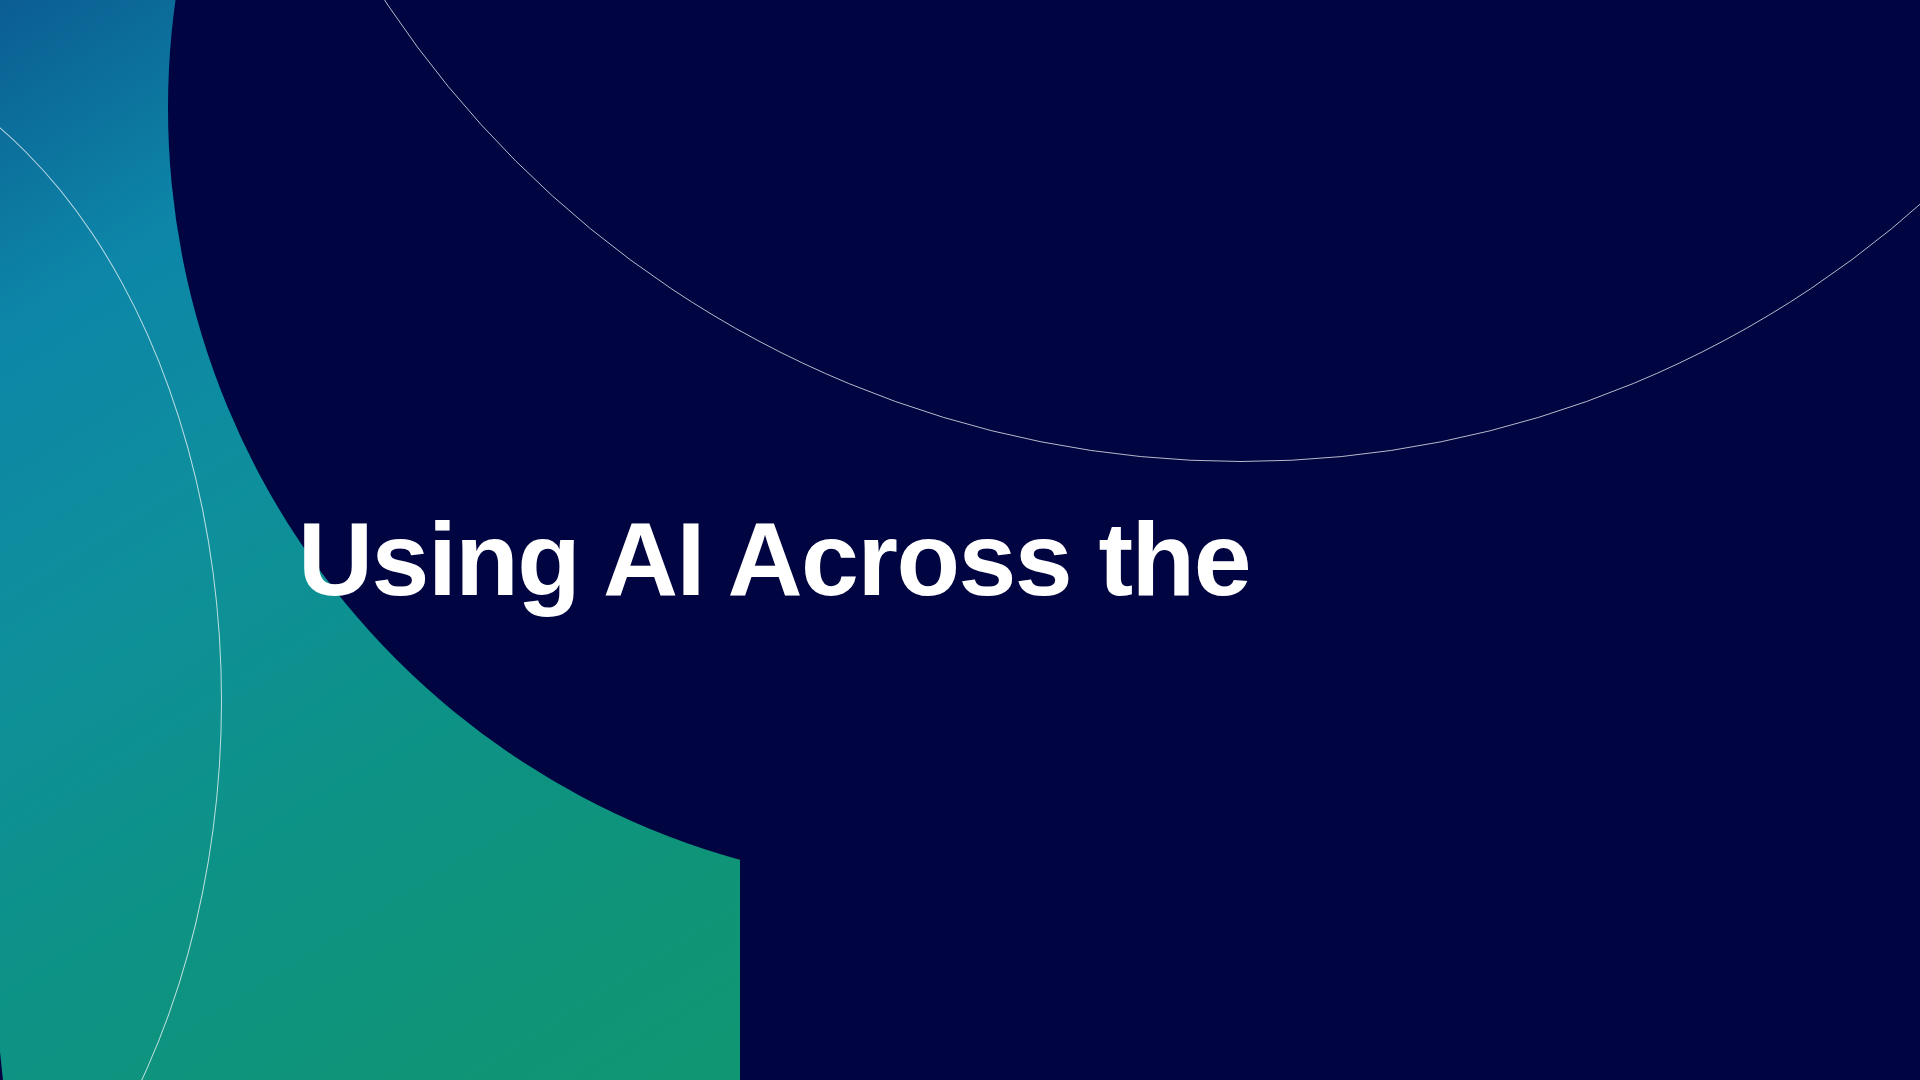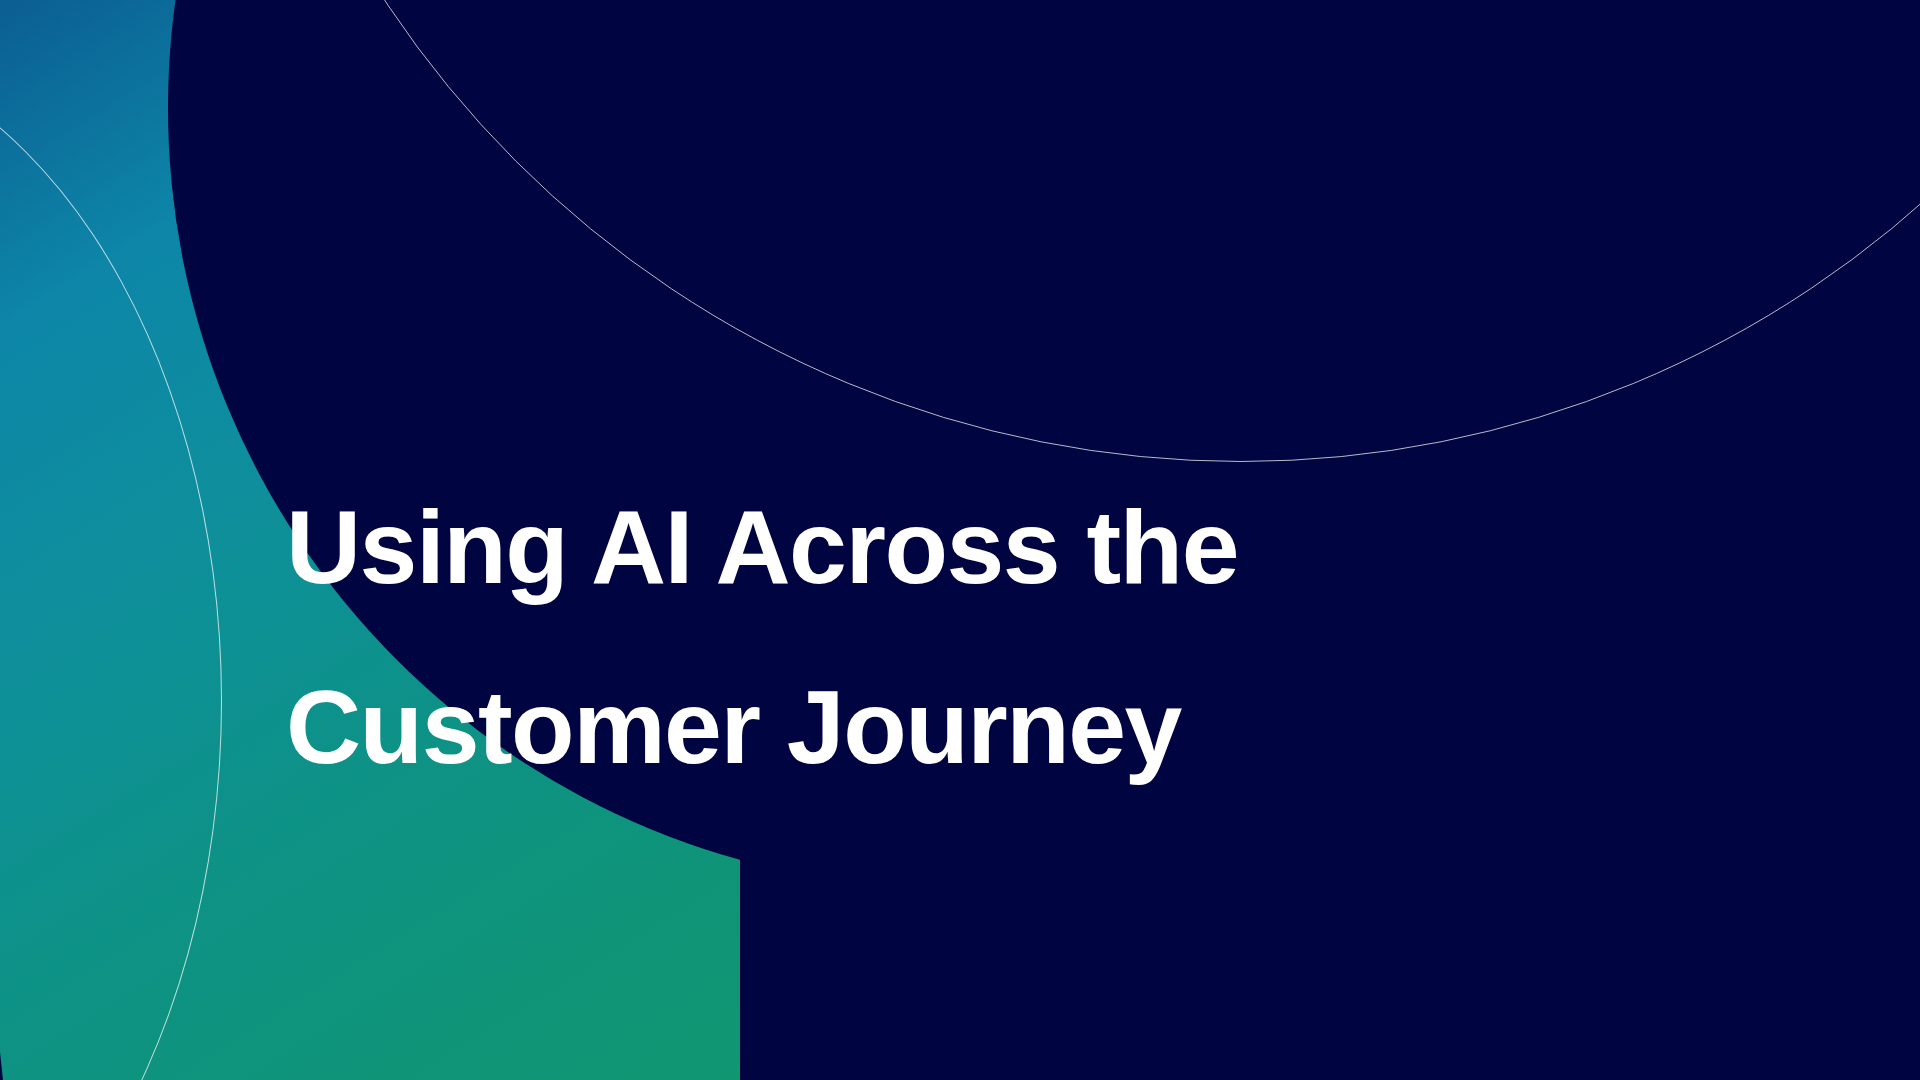--- a/index.html
+++ b/index.html
@@ -99,21 +99,21 @@
     width: 1400px;
   }
   .title-line {
     color: #ffffff;
     font-family: "Liberation Sans", sans-serif;
     font-size: 104px;
     font-weight: 700;
     line-height: 176px;
     letter-spacing: -1.5px;
     white-space: nowrap;
-    margin: 4px;
+    margin: 16px;
   }
 </style>
 </head>
 <body>
 
 <div class="slide">
 
   <div class="bg-layer">
 
     <div class="gradient-wash"></div>
@@ -123,16 +123,15 @@
     <div class="right-fade"></div>
 
     <div class="ring ring-vertical"></div>
 
     <div class="ring ring-wide"></div>
 
   </div>
 
   <div class="title-block">
     <div class="title-line">Using AI Across the</div>
-    <div class="title-line">Customer Journey</div>
   </div>
 
 </div>
 
 </body></html>

